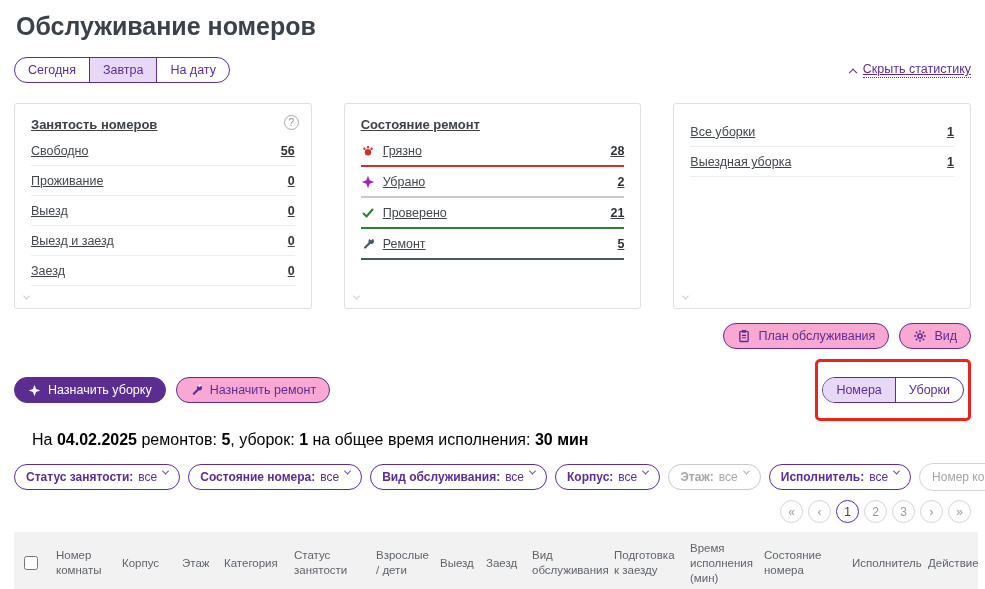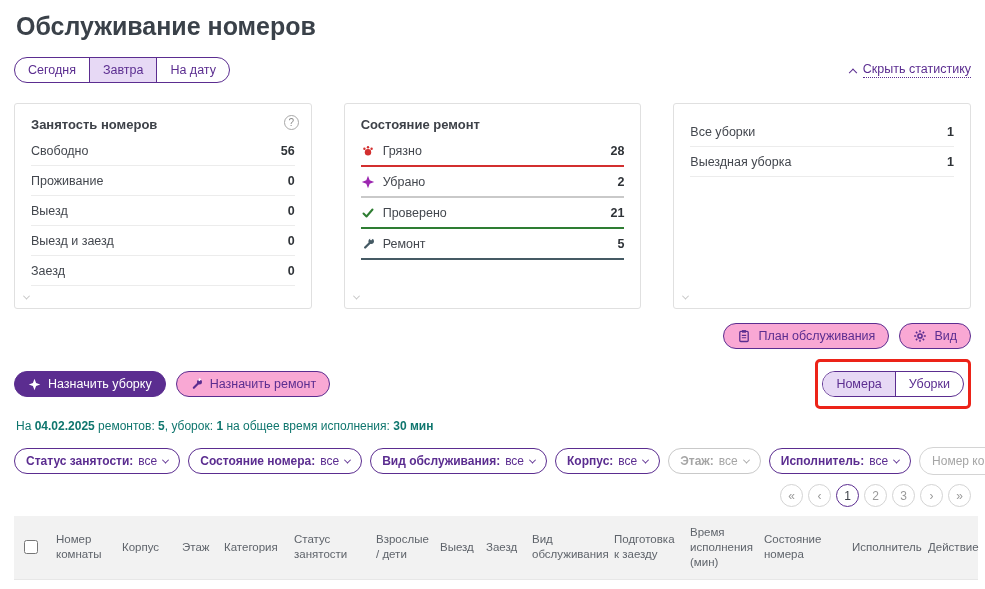--- a/index.html
+++ b/index.html
@@ -13,26 +13,26 @@
   h1.page-title { font-size: 25px; font-weight: 700; color: #3a4149; margin: 8px 2px 16px; }
 
   .topbar { display: flex; justify-content: space-between; align-items: center; margin-bottom: 20px; }
 
   .segmented { display: inline-flex; border: 1px solid #5B2D90; border-radius: 15px; overflow: hidden; background: #fff; }
   .segmented .seg { padding: 5px 13px; font-size: 12.5px; color: #5B2D90; cursor: pointer; border: none; background: transparent; font-family: inherit; }
   .segmented .seg + .seg { border-left: 1px solid #5B2D90; }
   .segmented .seg.active { background: #e7d9f5; font-weight: 400; }
 
   .stats-toggle { color: #5B2D90; font-size: 12.5px; cursor: pointer; display: inline-flex; align-items: center; gap: 7px; }
-  .stats-toggle .lbl { border-bottom: 1px dotted #5B2D90; padding-bottom: 1px; }
+  .stats-toggle .lbl { border-bottom: 1px dotted #5B2D90; padding-bottom: 1px; text-decoration: underline; }
 
   .chev { display: inline-block; width: 6px; height: 6px; border-right: 1.5px solid currentColor; border-bottom: 1.5px solid currentColor; transform: rotate(45deg) translate(-1px,-1px); }
   .chev.up { transform: rotate(-135deg) translate(-2px,-2px); }
 
-  .cards { display: flex; gap: 32px; margin-bottom: 14px; }
+  .cards { display: flex; gap: 32px; margin-bottom: 14px; text-decoration: underline; }
   .card { flex: 1; border: 1px solid #e0e0e0; border-radius: 3px; padding: 13px 16px 22px; position: relative; background: #fff; }
   .card-title { font-size: 13px; font-weight: 700; color: #3d4148; margin-bottom: 4px; }
   .help-badge { position: absolute; top: 11px; right: 12px; width: 15px; height: 15px; border: 1px solid #a8a8a8; border-radius: 50%; color: #8a8a8a; font-size: 10px; line-height: 13px; text-align: center; cursor: pointer; }
   .card-corner { position: absolute; left: 9px; bottom: 5px; color: #c4c4c4; }
   .card-corner .chev { width: 5px; height: 5px; }
 
   .stat-row { display: flex; justify-content: space-between; align-items: center; padding: 8px 0 7px; border-bottom: 1px solid #ececec; font-size: 12.5px; color: #43474e; }
   .stat-row .val { font-weight: 700; color: #2f3338; margin-left: 16px; }
   .stat-row .lab { display: inline-flex; align-items: center; gap: 8px; }
   .stat-row.u-red { border-bottom: 2px solid #d32f2f; }
@@ -41,27 +41,27 @@
   .stat-row.u-dark { border-bottom: 2px solid #455a64; }
 
   .btn { display: inline-flex; align-items: center; gap: 7px; border-radius: 15px; padding: 5px 13px; font-size: 12.5px; cursor: pointer; font-family: inherit; }
   .btn-outline { border: 1px solid #5B2D90; color: #5B2D90; background: #f9a8d4; }
   .btn-solid { border: 1px solid #5B2D90; color: #fff; background: #5B2D90; }
 
   .row-right { display: flex; justify-content: flex-end; gap: 10px; margin-bottom: 10px; }
   .row-split { display: flex; justify-content: space-between; align-items: center; margin-bottom: 10px; }
   .row-split .left { display: flex; gap: 10px; }
 
-  .annotation { border: 3px solid #ec2318; border-radius: 5px; padding: 9px 4px; }
-
-  .summary { font-size: 12px; color: #0f766e; margin: 2px 2px 14px; }
+  .annotation { border: 3px solid #ec2318; border-radius: 5px; padding: 15px 4px; }
+
+  .summary { font-size: 16px; color: #000000; margin: 2px 18px 14px; }
   .summary .b { font-weight: 700; }
 
   .filter-row { display: flex; align-items: center; gap: 8px; margin-bottom: 9px; flex-wrap: nowrap; }
-  .chip { display: inline-flex; align-items: center; gap: 5px; border: 1px solid #5B2D90; color: #5B2D90; border-radius: 15px; padding: 5px 11px; font-size: 12px; background: #fff; cursor: pointer; white-space: nowrap; }
+  .chip { display: inline-flex; align-items: flex-start; gap: 5px; border: 1px solid #5B2D90; color: #5B2D90; border-radius: 15px; padding: 5px 11px; font-size: 12px; background: #fff; cursor: pointer; white-space: nowrap; }
   .chip .chip-label { font-weight: 700; }
   .chip.disabled { border-color: #c9c9c9; color: #a5a5a5; cursor: default; }
   .chip .chev { width: 5px; height: 5px; margin-left: 1px; }
 
   .search-wrap { margin-left: auto; display: flex; align-items: center; gap: 8px; }
   .search-input { width: 160px; border: 1px solid #d4d4d4; border-radius: 15px; padding: 6px 12px; font-size: 12px; font-family: inherit; color: #43474e; outline: none; }
   .search-input::placeholder { color: #a5a5a5; }
 
   .pagination { display: flex; justify-content: flex-end; gap: 5px; margin-bottom: 9px; }
   .page-btn { width: 23px; height: 23px; border-radius: 50%; border: 1px solid #d4d4d4; background: #fff; color: #9a9a9a; font-size: 12px; display: inline-flex; align-items: center; justify-content: center; cursor: pointer; font-family: inherit; padding: 0; }

